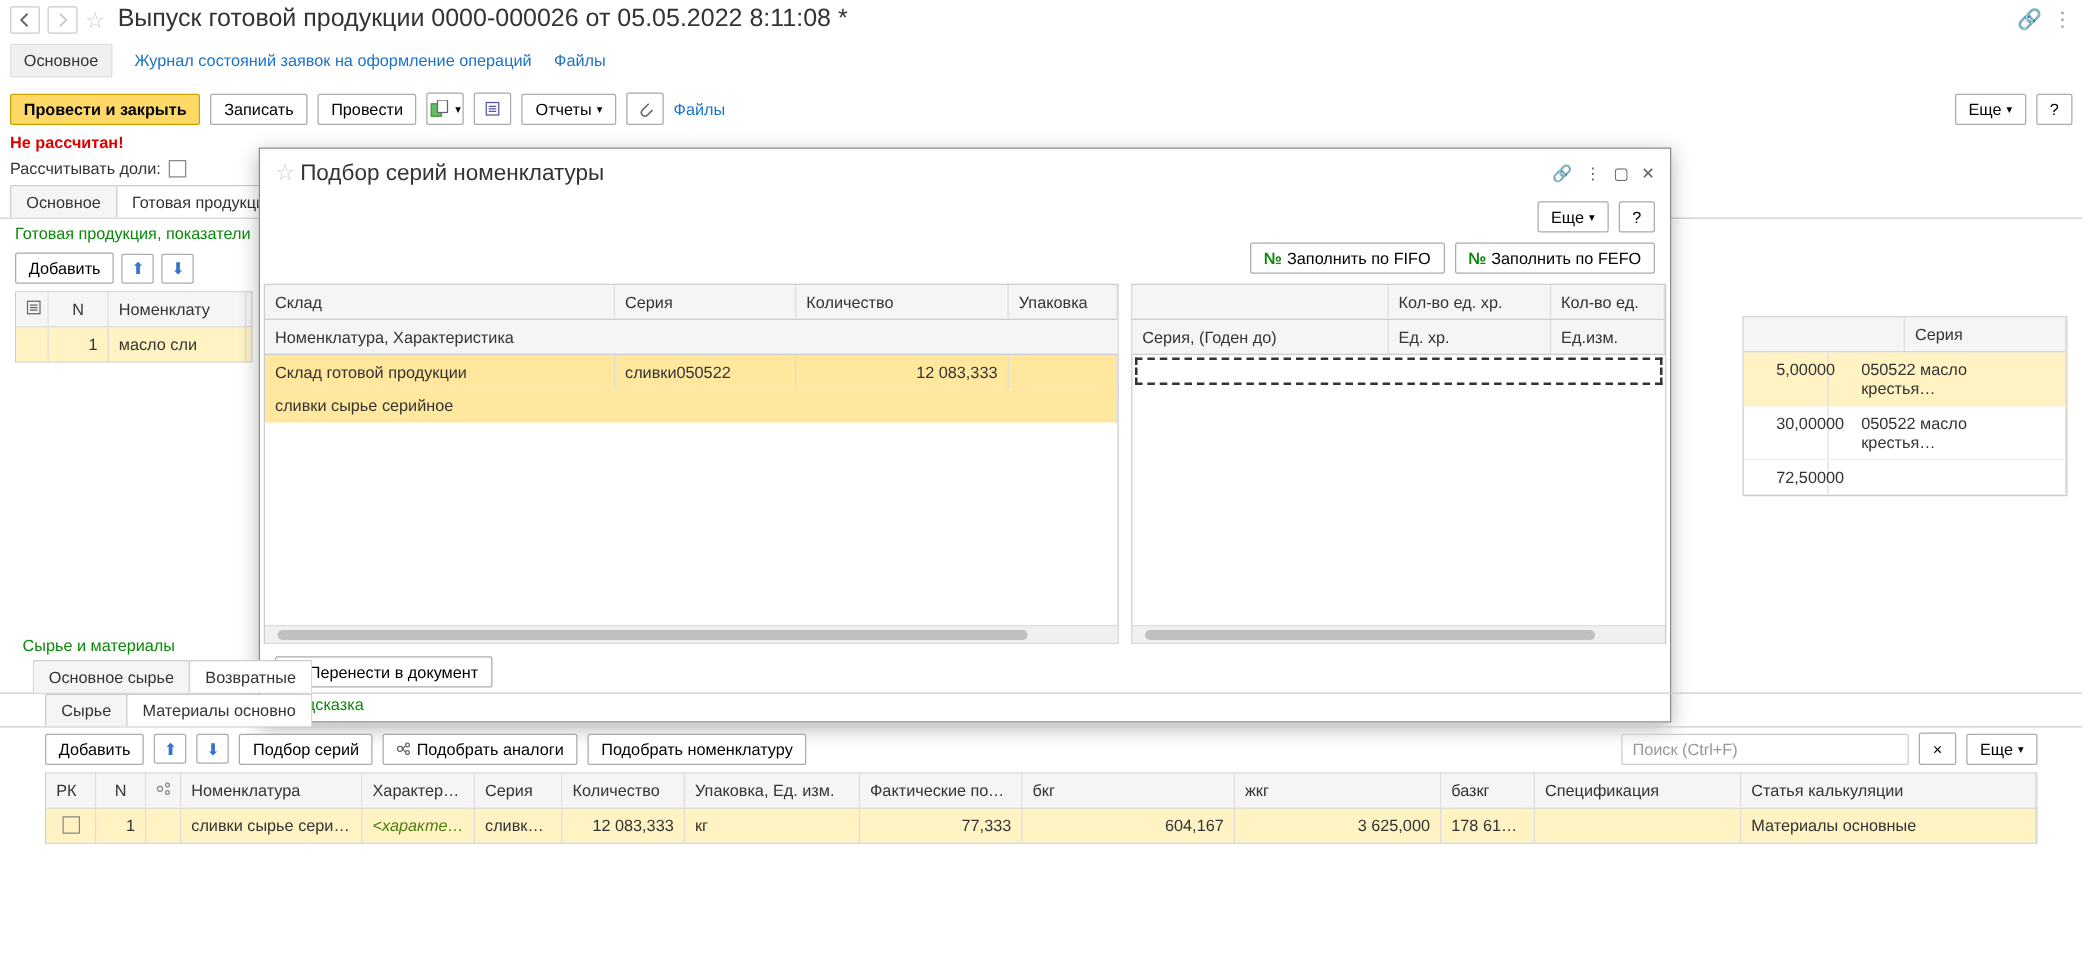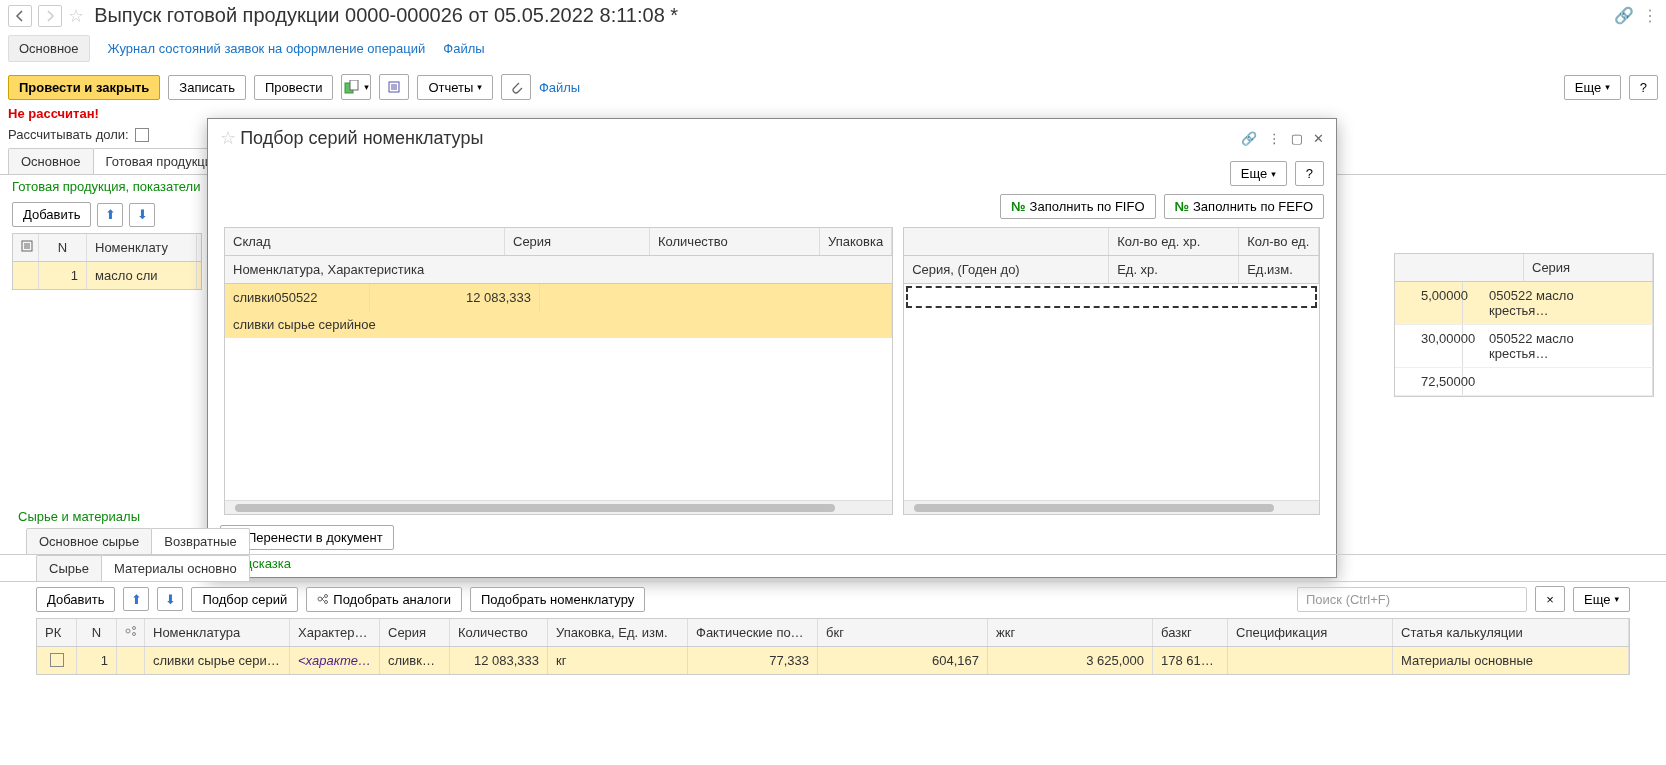--- a/index.html
+++ b/index.html
@@ -190,21 +190,21 @@
 .modal-title-right span { cursor:pointer; }
 .modal-toolbar {
   display: flex;
   padding: 4px 12px;
   gap: 8px;
 }
 .modal-toolbar-right { margin-left: auto; display:flex; gap:8px; }
 .modal-body {
   display: flex;
   gap: 10px;
-  padding: 4px 16px;
+  padding: 4px 3px;
   flex: 1;
   overflow: hidden;
 }
 .modal-left { flex: 1.6; display:flex; flex-direction:column; border:1px solid #ccc; }
 .modal-right { flex: 1; display:flex; flex-direction:column; border:1px solid #ccc; }
 .modal-th-row { display:flex; background:#f5f5f5; border-bottom:1px solid #ccc; }
 .modal-th { padding:6px 8px; border-right:1px solid #ddd; }
 .modal-sub-th { padding:6px 8px; background:#f5f5f5; border-bottom:1px solid #ccc; }
 .modal-data-row { display:flex; }
 .modal-data-row.sel { background:#ffe89e; }
@@ -268,21 +268,21 @@
   border: 1px solid #ccc;
   padding: 4px 8px;
   width: 230px;
   color: #999;
   border-radius: 2px;
 }
 .bottom-table {
   margin: 2px 36px;
   border: 1px solid #ccc;
 }
-.placeholder { color:#4c1d95; font-style:italic; }
+.placeholder { color:#4d7c0f; font-style:italic; }
 .green-ic { color:#0a8a0a; font-weight:bold; }
 svg { display:block; }
 </style>
 </head>
 <body>
 
 <div class="titlebar">
   <div class="nav-btn">
     <svg width="12" height="12" viewBox="0 0 12 12">
         <path d="M8 1 L3 6 L8 11" stroke="#666" stroke-width="1.5" fill="none"></path>
@@ -442,20 +442,21 @@
   <div class="modal-body">
     <div class="modal-left">
       <div class="modal-th-row">
         <div class="modal-th" style="width:280px">Склад</div>
         <div class="modal-th" style="width:145px">Серия</div>
         <div class="modal-th" style="width:170px">Количество</div>
         <div class="modal-th" style="flex:1">Упаковка</div>
       </div>
       <div class="modal-sub-th">Номенклатура, Характеристика</div>
       <div class="modal-data-row sel">
+        <div class="modal-td" style="width:280px">Склад готовой продукции</div>
         <div class="modal-td" style="width:145px">сливки050522</div>
         <div class="modal-td" style="width:170px;text-align:right">12 083,333</div>
         <div class="modal-td" style="flex:1"></div>
       </div>
       <div class="modal-data-row sel">
         <div class="modal-td" style="flex:1">сливки сырье серийное</div>
       </div>
       <div style="flex:1"></div>
       <div class="scrollbar-h">
         <div class="scrollbar-thumb" style="left:10px;width:600px"></div>

